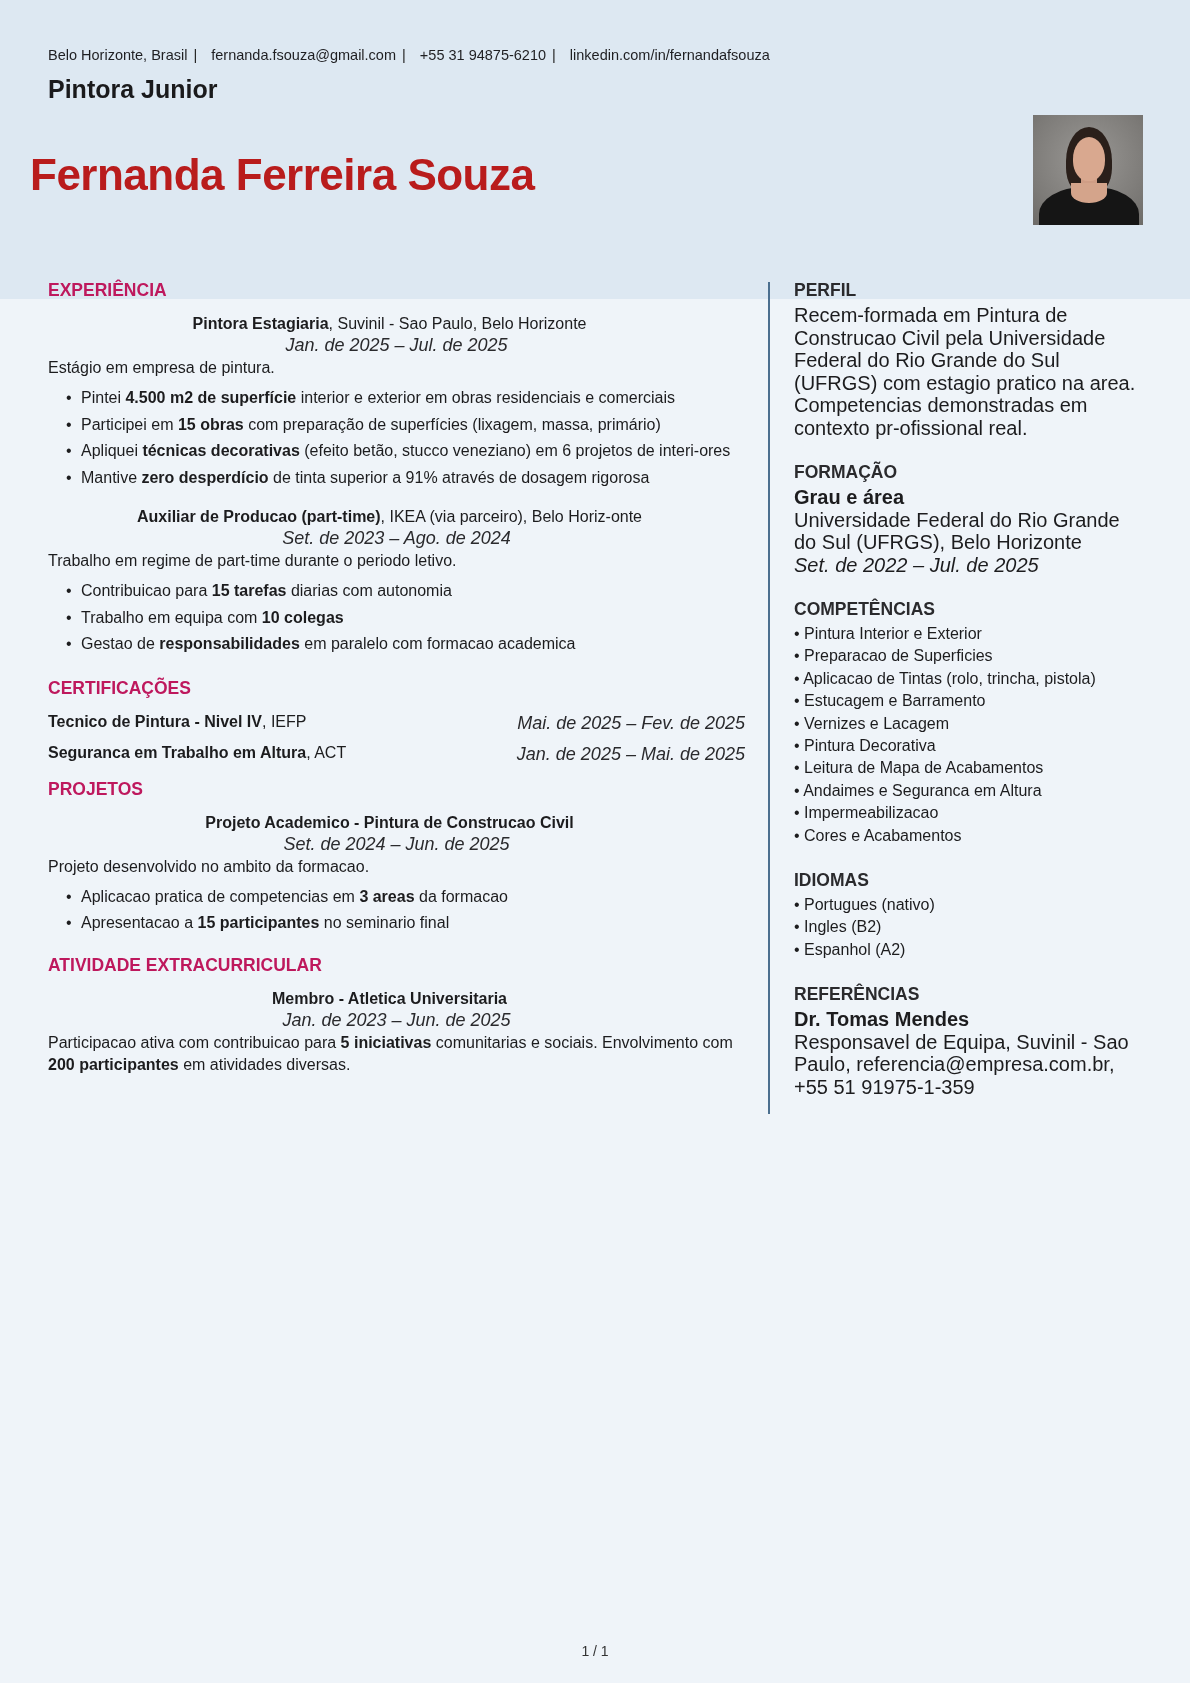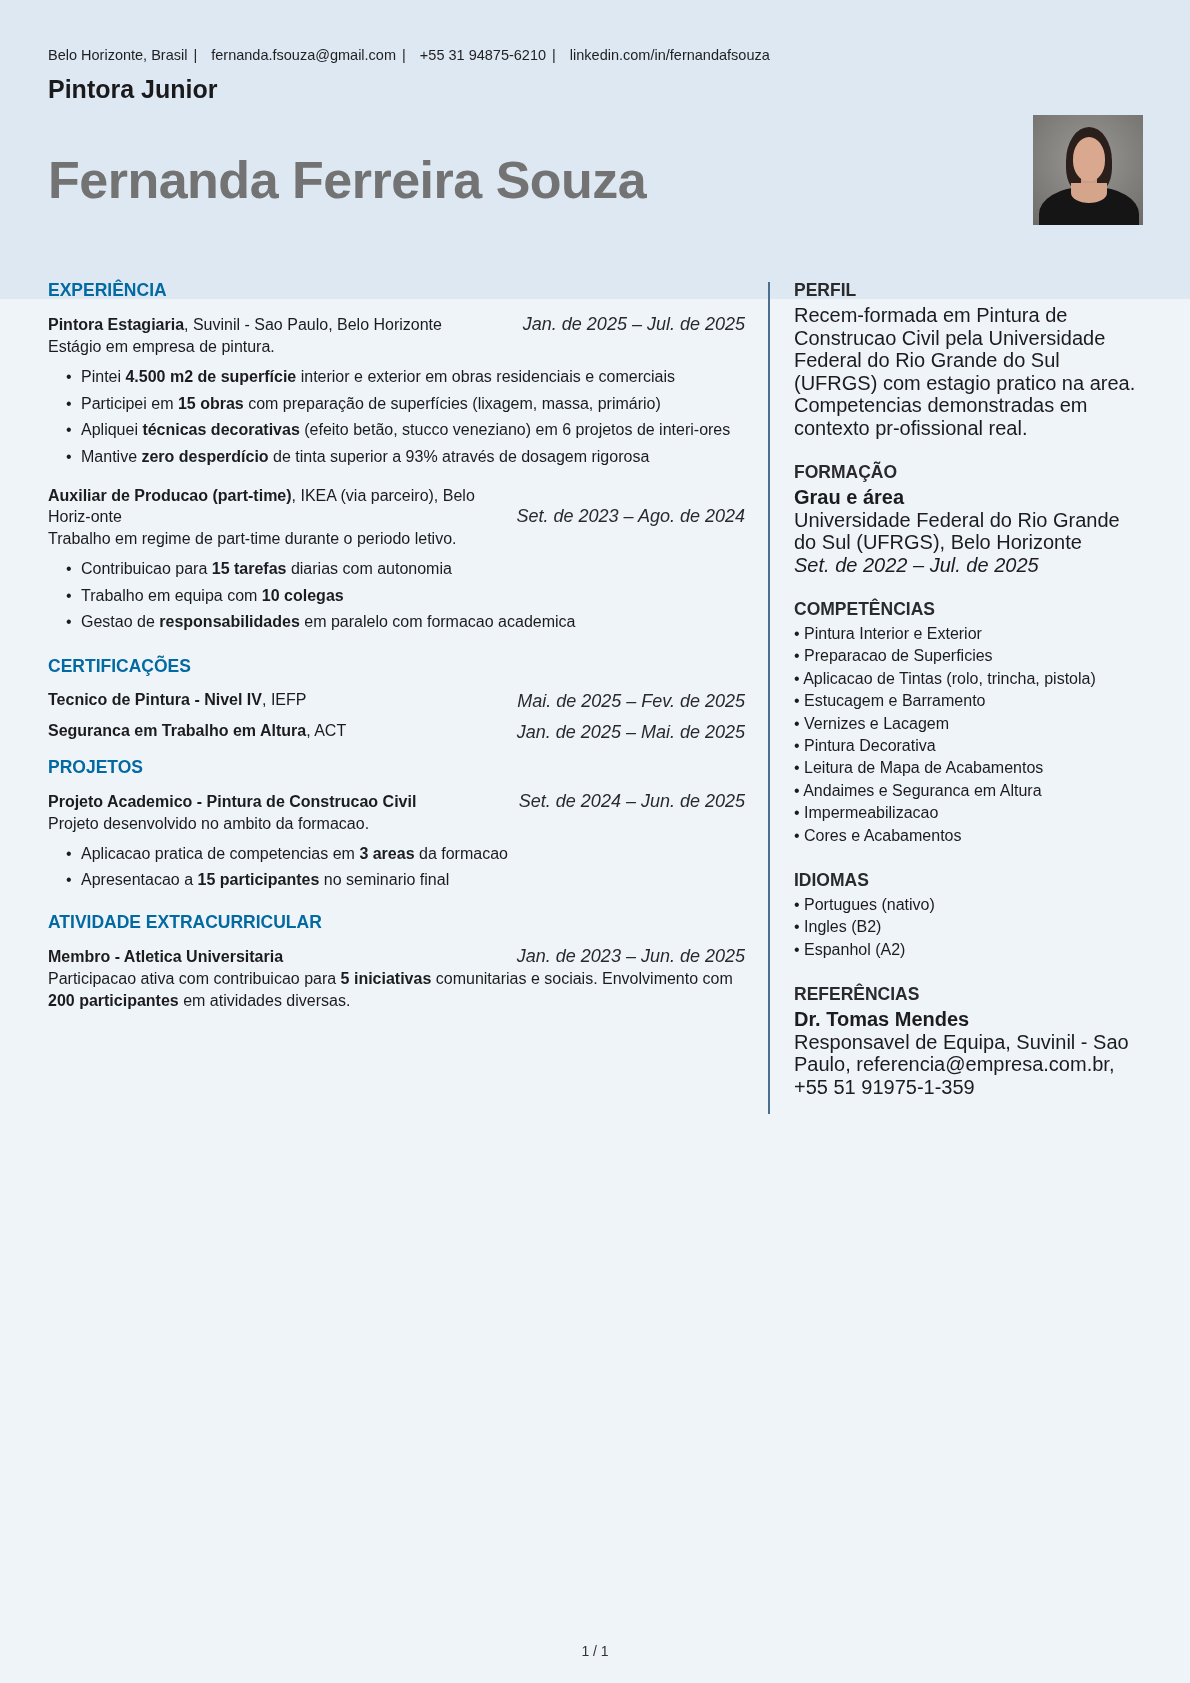--- a/index.html
+++ b/index.html
@@ -18,41 +18,41 @@
   .contact {
     position: absolute; left: 48px; top: 47px;
     font-size: 14.5px; color: #1f1f22; white-space: nowrap;
   }
   .contact .sep { display: inline-block; margin: 0 10px 0 6px; color: #222; }
   .job-title {
     position: absolute; left: 48px; top: 75px;
     font-size: 25px; font-weight: bold; color: #1a1a1c;
   }
   .full-name {
-    position: absolute; left: 48px; top: 150px;
-    font-size: 52px; font-weight: bold; color: #737373; letter-spacing: -0.5px;
+    position: absolute; left: 30px; top: 150px;
+    font-size: 44px; font-weight: bold; color: #b91c1c; letter-spacing: -0.5px;
     white-space: nowrap;
   }
   .photo {
     position: absolute; left: 1033px; top: 115px; width: 110px; height: 110px;
     background: radial-gradient(circle at 50% 40%, #9a9895 0%, #7c7a77 70%, #6d6b68 100%);
     overflow: hidden;
   }
   .photo .hair { position: absolute; left: 33px; top: 12px; width: 46px; height: 68px; border-radius: 50% 50% 40% 40%; background: #2a1f1a; }
   .photo .face { position: absolute; left: 40px; top: 22px; width: 32px; height: 44px; border-radius: 50% 50% 46% 46%; background: #d9a88f; }
   .photo .neck { position: absolute; left: 48px; top: 60px; width: 16px; height: 18px; background: #cf9d85; }
   .photo .body { position: absolute; left: 6px; top: 72px; width: 100px; height: 60px; border-radius: 45% 45% 0 0; background: #151515; }
   .photo .collar { position: absolute; left: 38px; top: 68px; width: 36px; height: 20px; border-radius: 0 0 50% 50%; background: #d4a48b; }
 
   .left { position: absolute; left: 48px; top: 280px; width: 697px; }
   .right { position: absolute; left: 794px; top: 280px; width: 350px; }
   .divider { position: absolute; left: 768px; top: 282px; width: 2px; height: 832px; background: #4b6f8f; }
 
-  .sec-h { font-size: 17.5px; font-weight: bold; color: #0369a1; margin-bottom: 12px; }
-  .entry-head { display: flex; justify-content: space-between; align-items: flex-end; font-size: 16px; line-height: 21px; }
+  .sec-h { font-size: 17.5px; font-weight: bold; color: #be185d; margin-bottom: 12px; }
+  .entry-head { display: flex; justify-content: space-between; align-items: center; font-size: 16px; line-height: 21px; flex-direction: column; }
   .entry-head .ttl { flex: 1; padding-right: 14px; }
   .entry-head b { font-weight: bold; }
   .date { font-style: italic; font-size: 18px; color: #2a2a2d; white-space: nowrap; padding-top: 1px; }
   .desc { font-size: 16px; line-height: 22px; margin-top: 1px; }
   ul.bullets { list-style: none; margin: 8px 0 0 0; padding-left: 33px; }
   ul.bullets li { position: relative; font-size: 16px; line-height: 22.5px; margin-bottom: 4px; padding-right: 2px; }
   ul.bullets li::before { content: "•"; position: absolute; left: -15px; top: 0; }
   .block { margin-bottom: 17px; }
   .cert-row { display: flex; justify-content: space-between; font-size: 16px; line-height: 22px; margin-bottom: 8px; }
 
@@ -98,21 +98,21 @@
     <div class="block">
       <div class="entry-head">
         <div class="ttl"><b>Pintora Estagiaria</b><span>, Suvinil - Sao Paulo, Belo Horizonte</span></div>
         <div class="date">Jan. de 2025 – Jul. de 2025</div>
       </div>
       <div class="desc">Estágio em empresa de pintura.</div>
       <ul class="bullets">
         <li><span>Pintei </span><b>4.500 m2 de superfície</b><span> interior e exterior em obras residenciais e comerciais</span></li>
         <li><span>Participei em </span><b>15 obras</b><span> com preparação de superfícies (lixagem, massa, primário)</span></li>
         <li><span>Apliquei </span><b>técnicas decorativas</b><span> (efeito betão, stucco veneziano) em 6 projetos de interi-ores</span></li>
-        <li><span>Mantive </span><b>zero desperdício</b><span> de tinta superior a 93% através de dosagem rigorosa</span></li>
+        <li><span>Mantive </span><b>zero desperdício</b><span> de tinta superior a 91% através de dosagem rigorosa</span></li>
       </ul>
     </div>
 
     <div class="block" style="margin-bottom:22px">
       <div class="entry-head">
         <div class="ttl"><b>Auxiliar de Producao (part-time)</b><span>, IKEA (via parceiro), Belo Horiz-onte</span></div>
         <div class="date">Set. de 2023 – Ago. de 2024</div>
       </div>
       <div class="desc">Trabalho em regime de part-time durante o periodo letivo.</div>
       <ul class="bullets">

